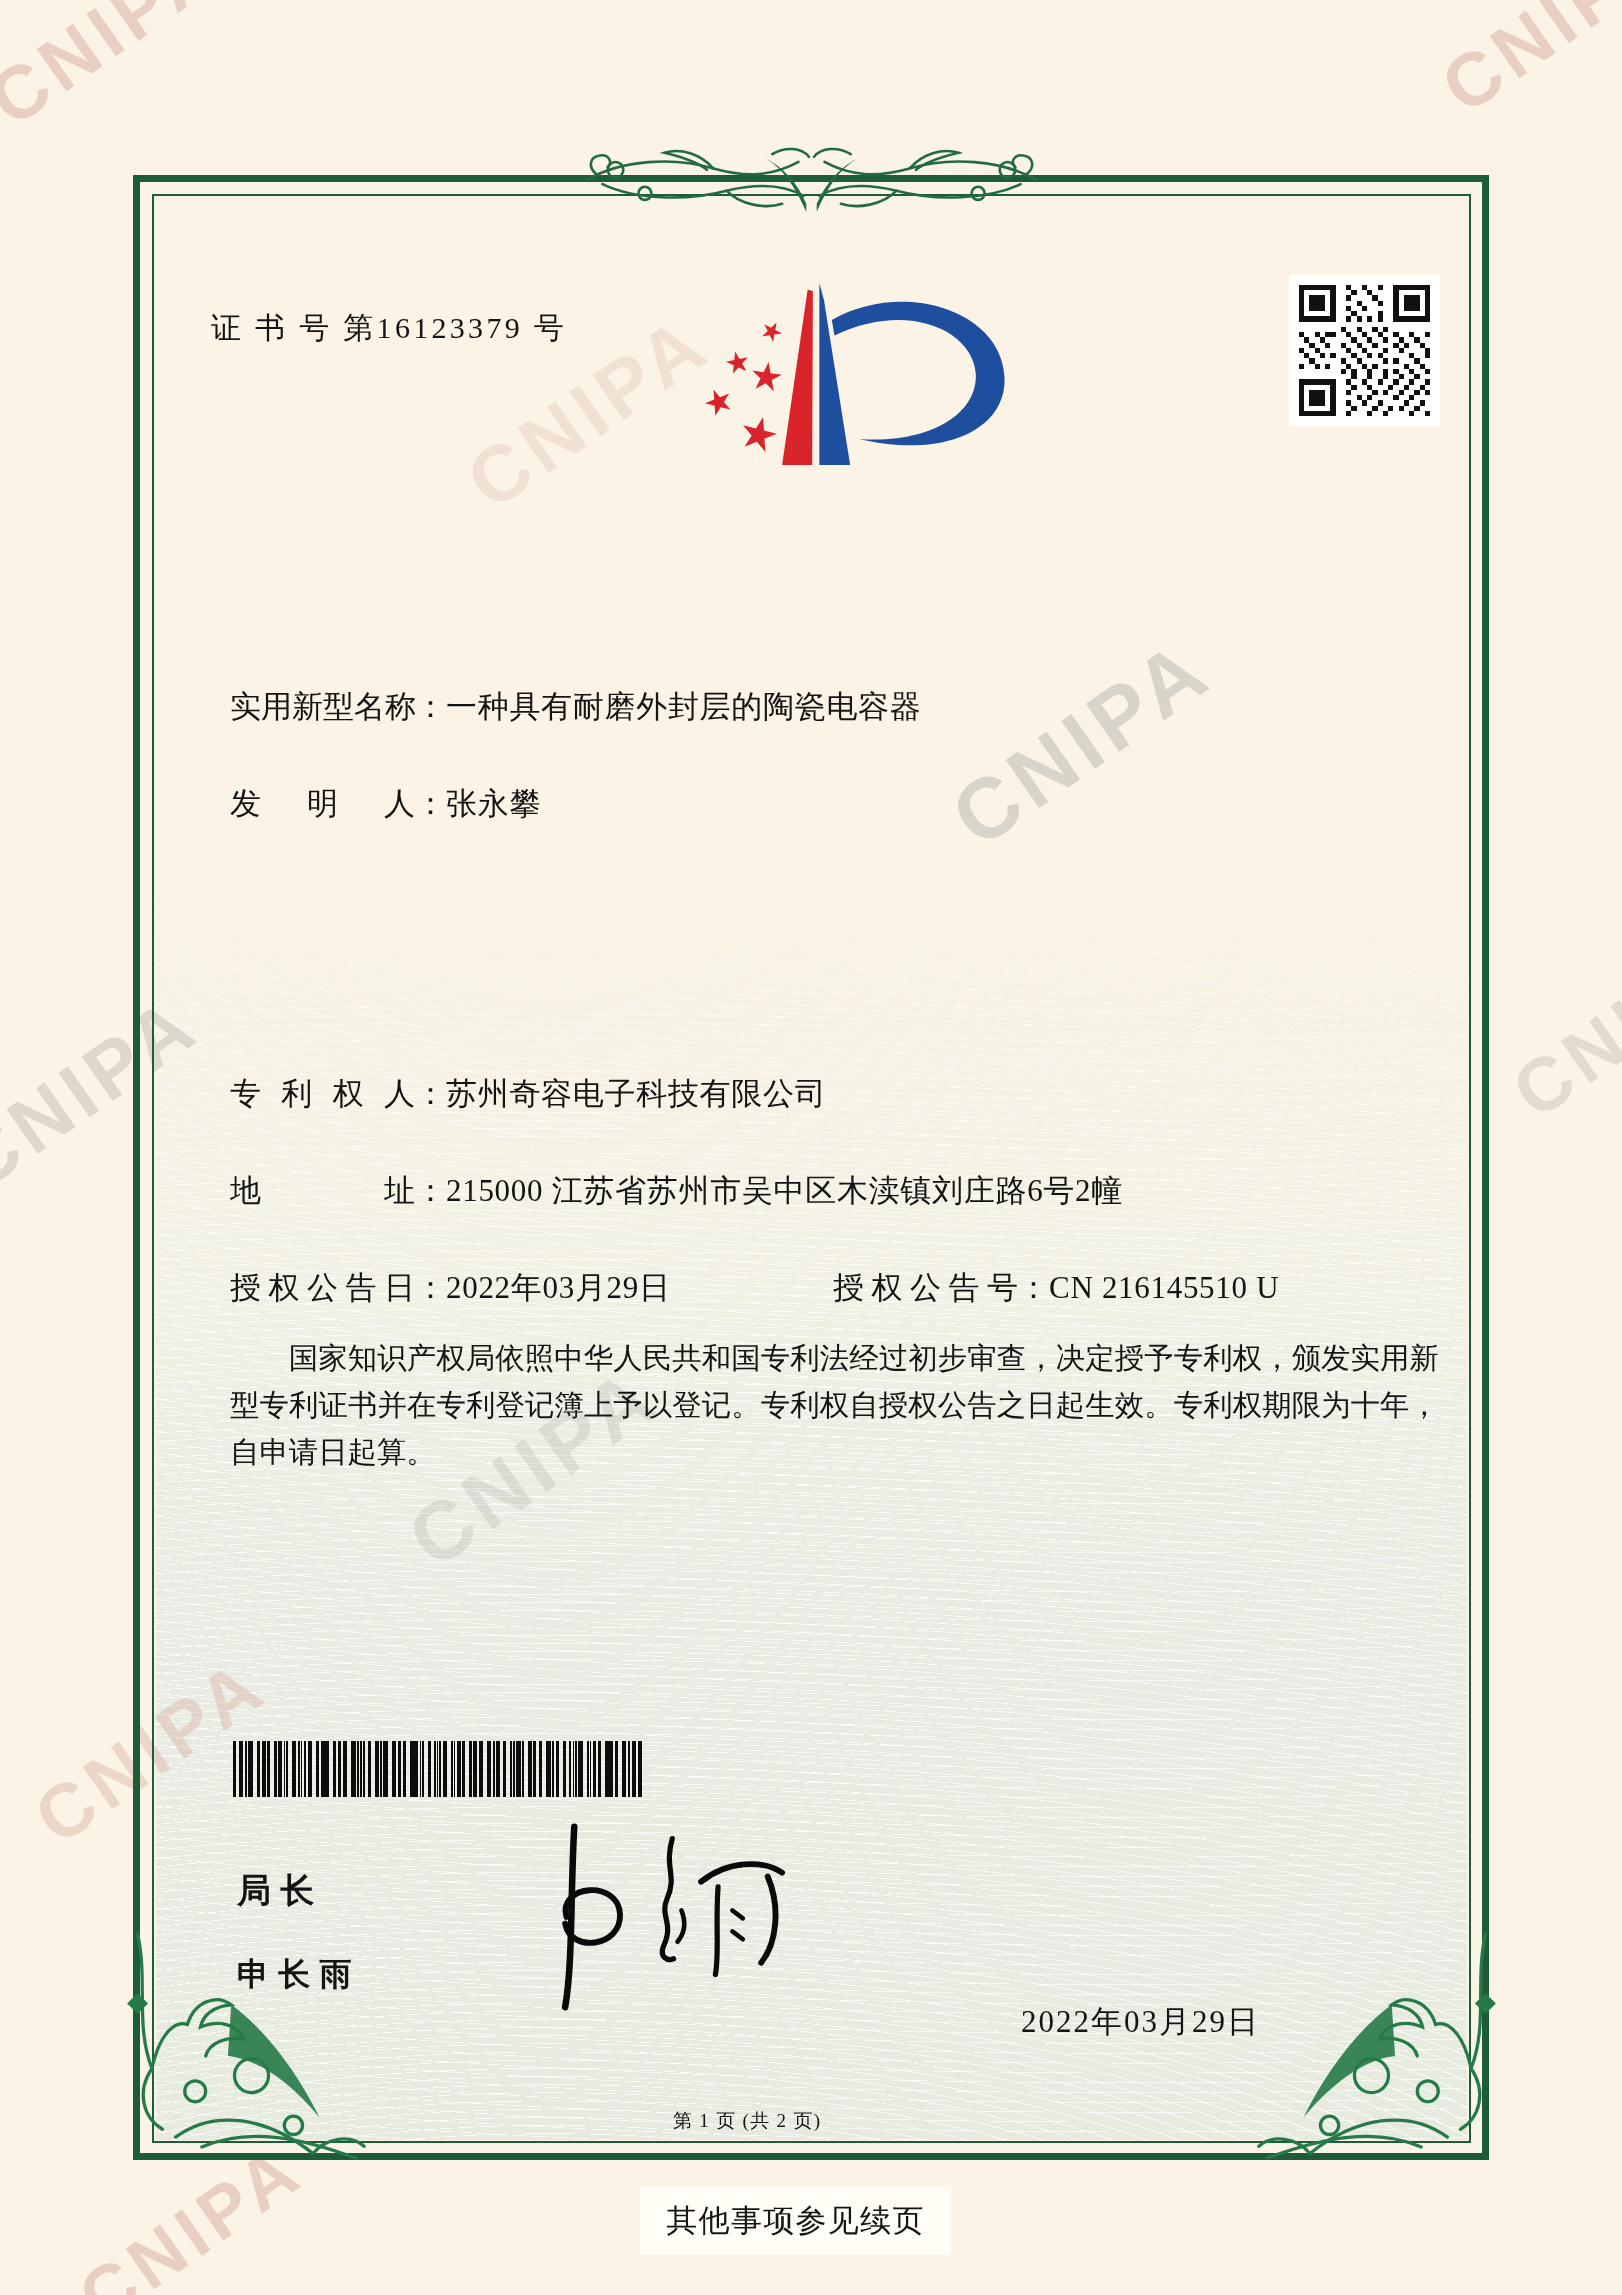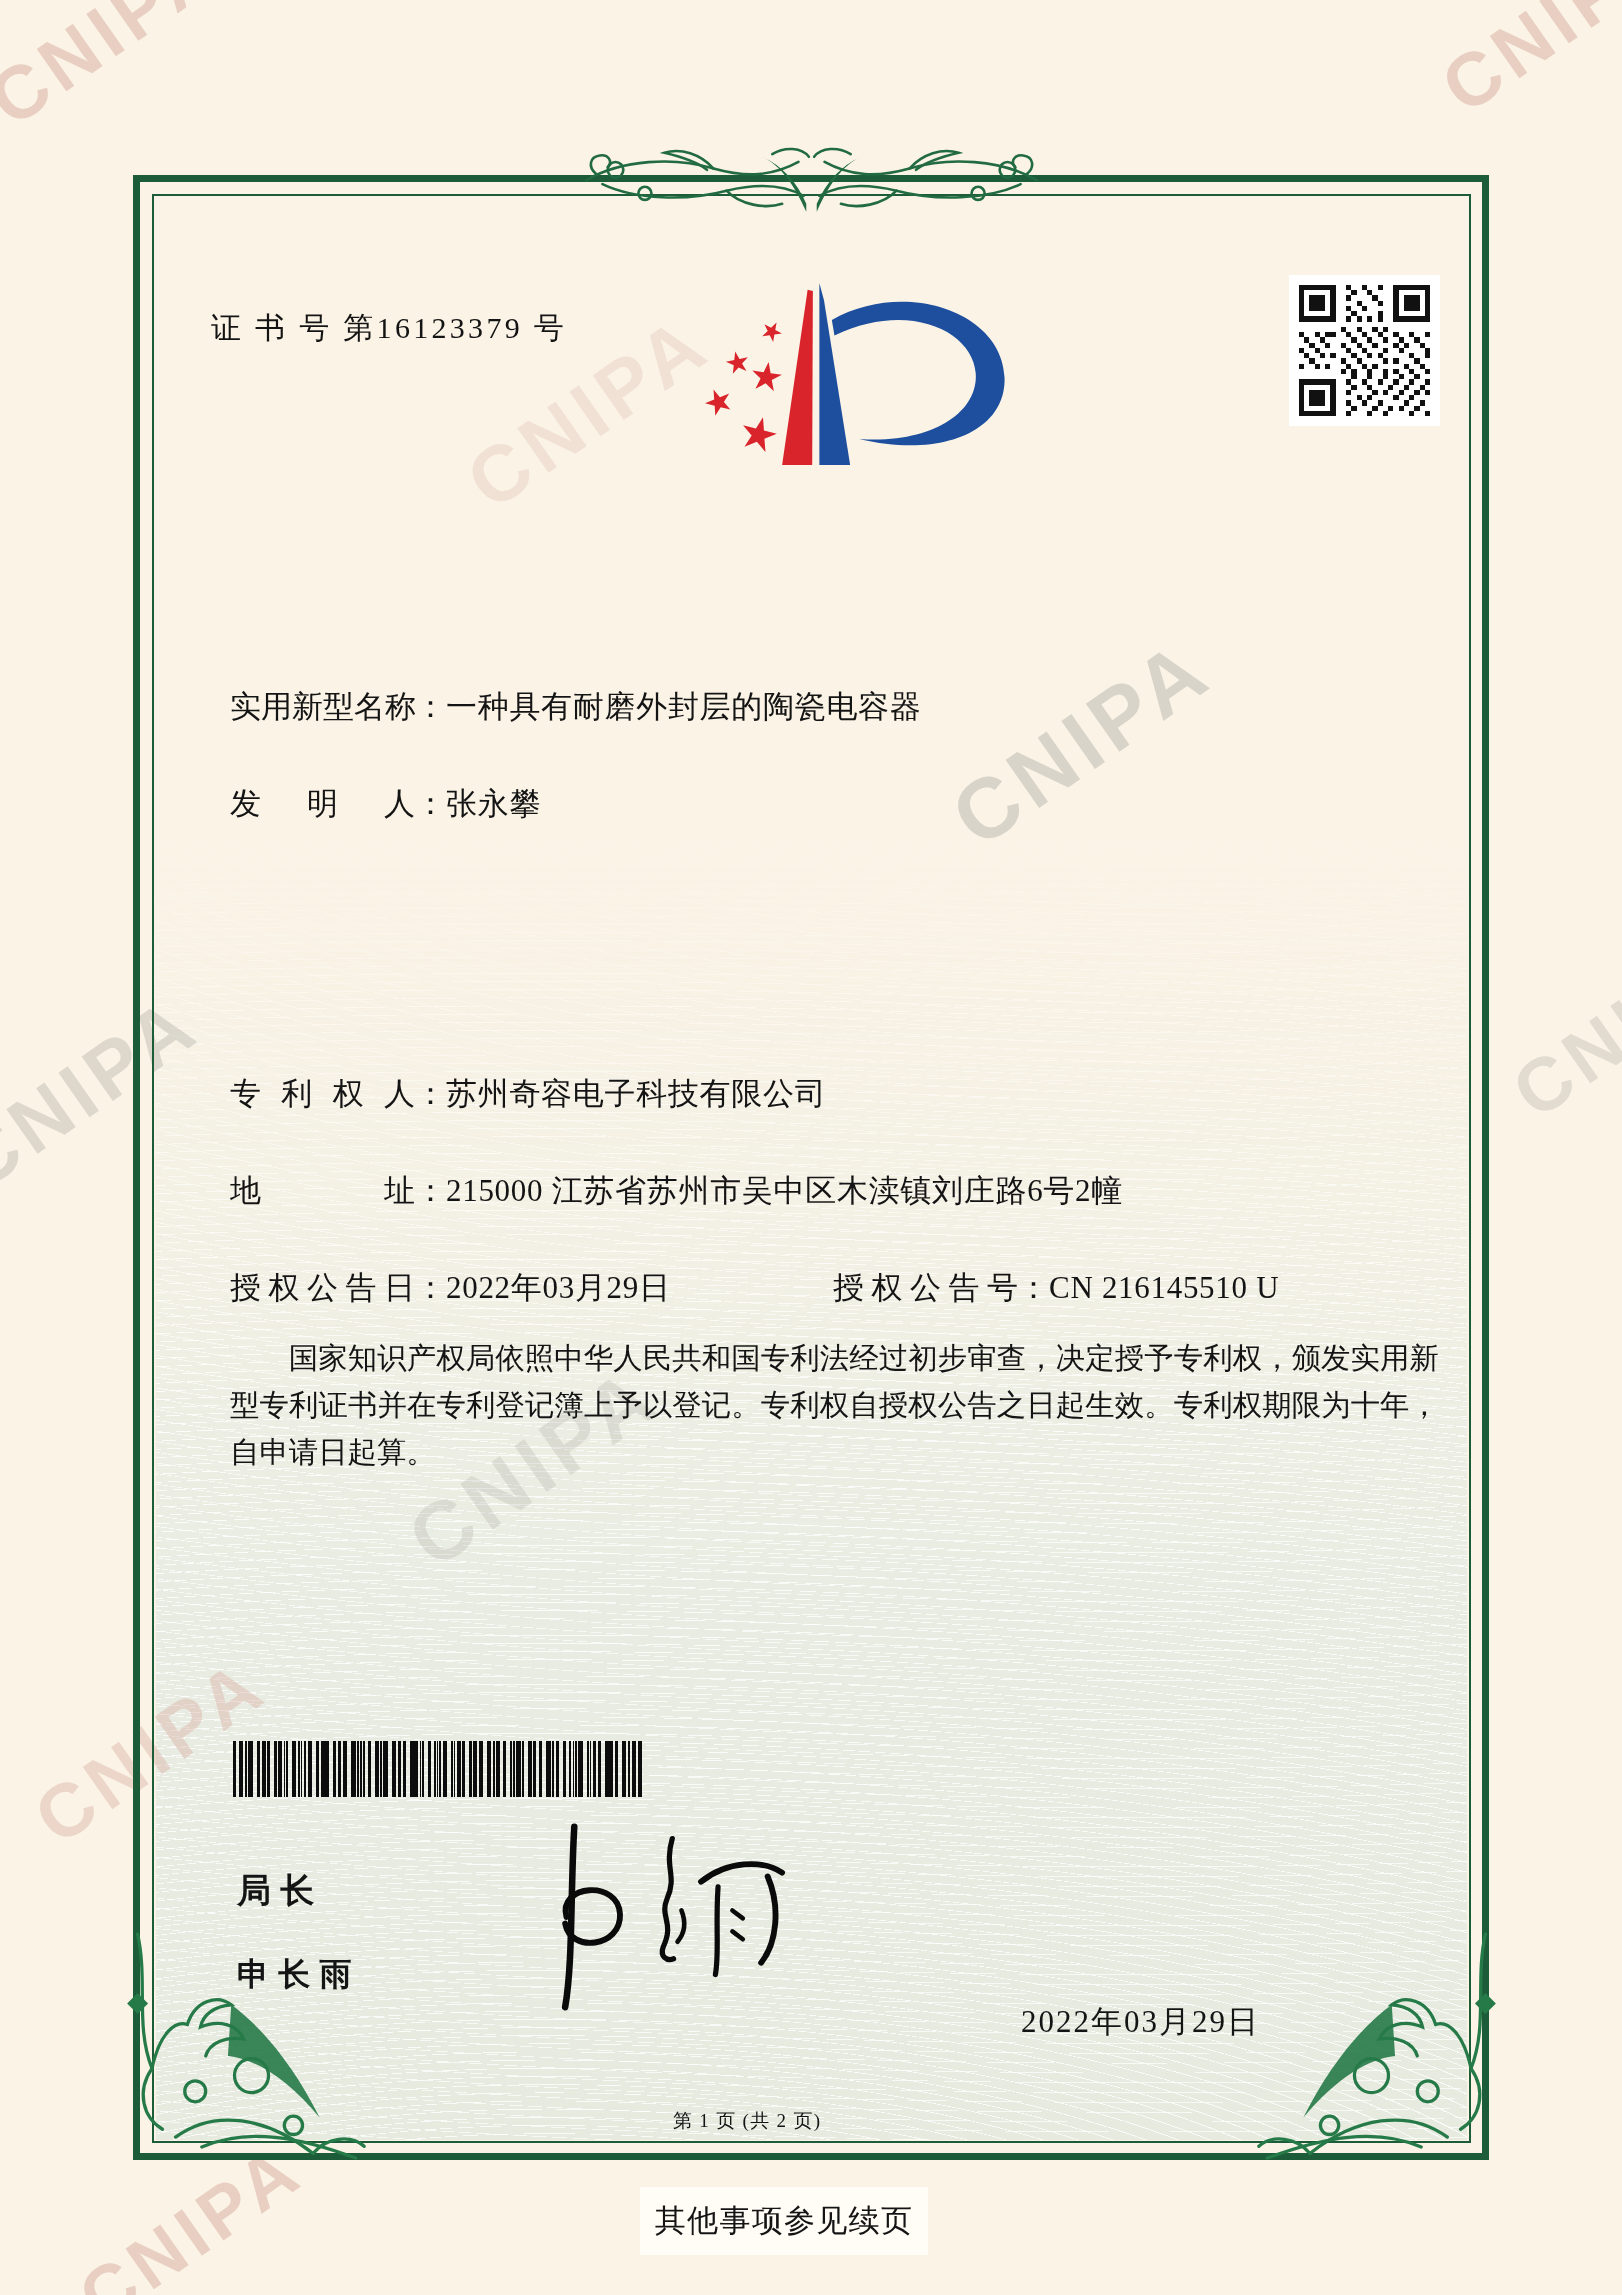--- a/index.html
+++ b/index.html
@@ -72,21 +72,21 @@
       repeating-linear-gradient(90deg,#0c0c0c 0 2.6px,rgba(0,0,0,0) 2.6px 15px);
   }
   .signer-role{position:absolute;left:237px;top:1868px;font-size:34px;letter-spacing:9.2px;z-index:4;
     font-family:"Liberation Sans","DejaVu Sans",sans-serif;font-weight:600;}
   .signer-name{position:absolute;left:237px;top:1953px;font-size:32px;letter-spacing:9.2px;z-index:4;
     font-family:"Liberation Sans","DejaVu Sans",sans-serif;font-weight:600;}
   .signature{position:absolute;left:497px;top:1819px;z-index:4;}
   .issue-date{position:absolute;left:1021px;top:2001px;font-size:31px;letter-spacing:2px;z-index:4;}
   .page-info{position:absolute;left:673px;top:2108px;font-size:19px;letter-spacing:1.3px;z-index:4;}
   .footer-strip{
-    position:absolute;left:640px;top:2187px;width:288px;height:68px;background:#fffdf6;z-index:4;
+    position:absolute;left:640px;top:2187px;width:311px;height:68px;background:#fffdf6;z-index:4;
     display:flex;align-items:center;justify-content:center;
   }
   .footer-note{font-size:31px;letter-spacing:1.3px;}
   
   .orn-top{position:absolute;left:576px;top:128px;z-index:4;pointer-events:none;}
   .orn-corner{position:absolute;z-index:4;pointer-events:none;}
   .orn-bl{left:97px;top:1921px;}
   .orn-br{left:1251px;top:1921px;transform:scaleX(-1);}
 </style>
 </head>

